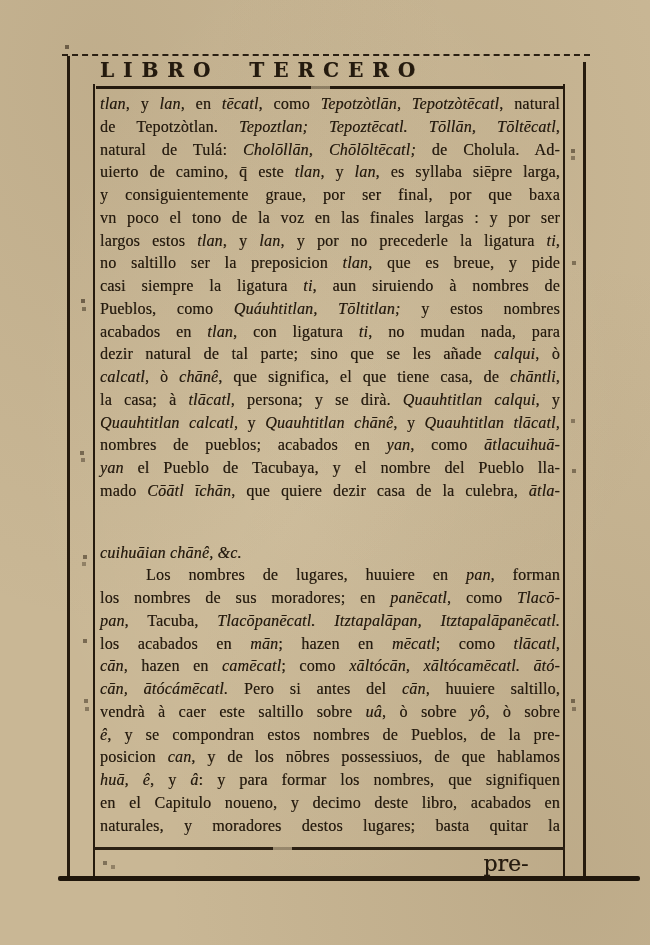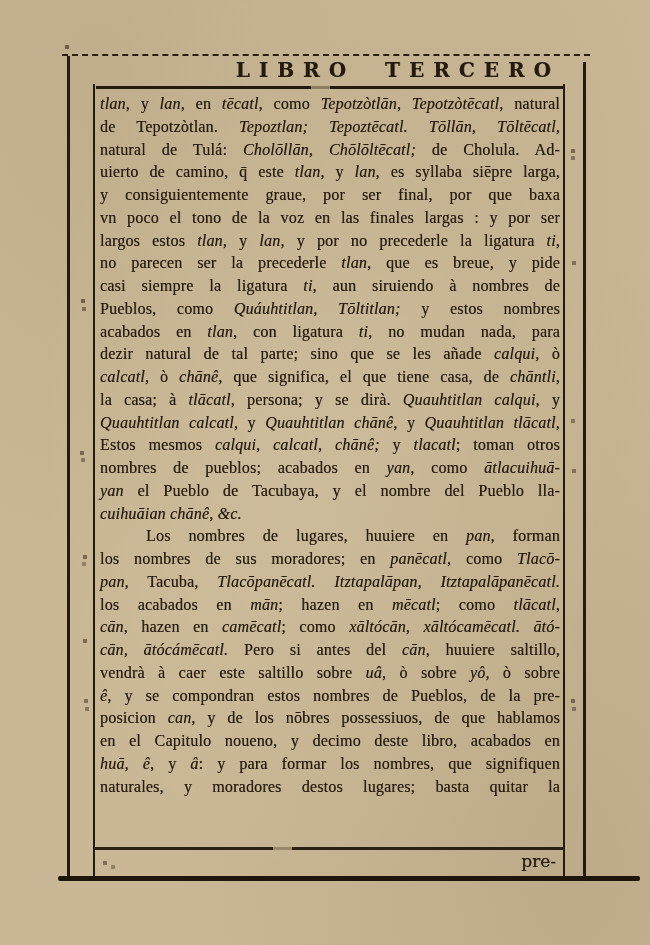--- a/index.html
+++ b/index.html
@@ -29,43 +29,43 @@
   .vline-inner-right{left:563px;top:84px;width:2px;height:792px;background:#261b0e;}
   .rule-header{left:96px;top:86px;width:468px;height:3px;
     background:linear-gradient(90deg,#241a0e 0 46%, rgba(36,26,14,.35) 46% 50%, #241a0e 50% 100%);}
   .rule-text-bottom{left:94px;top:847px;width:471px;height:0;background:none;
     border-top:3px solid #2b2013;
     -webkit-mask-image:linear-gradient(90deg,#000 0 38%,rgba(0,0,0,.3) 38% 42%,#000 42% 100%);}
   .rule-bottom{left:58px;top:876px;width:582px;height:5px;background:#1f160b;border-radius:2px;}
   
   .header-title{
     position:absolute;left:100px;top:58px;width:460px;
-    text-align:right;font-size:20px;font-weight:bold;
+    text-align:left;font-size:20px;font-weight:bold;
     letter-spacing:9px;word-spacing:14px;
     color:#241a0e;text-shadow:.4px .4px 0 rgba(36,26,14,.5);
   }
   
   .text-block{
     position:absolute;left:100px;top:93px;width:460px;
   }
   .line{
     font-size:16px;line-height:22.75px;height:22.75px;
     text-align:justify;text-align-last:justify;
     white-space:nowrap;
     letter-spacing:.2px;
     text-shadow:.35px .35px 0 rgba(36,26,14,.55);
     font-family:Liberation Serif, serif;
   }
-  .line.nojust{text-align-last:left;}
+  .line.nojust{text-align-last:left;margin-top:39px;}
   .line.indent{padding-left:46px;}
   .it{font-style:italic;}
   
   .catchword{
     position:absolute;top:851px;left:456px;width:100px;
-    text-align:right;font-size:17px;
+    text-align:center;font-size:22px;
     text-shadow:.35px .35px 0 rgba(36,26,14,.55);
   }
   
   .specks{position:absolute;left:0;top:0;width:2px;height:2px;background:transparent;
     box-shadow:
       82px 300px 0 1px rgba(40,28,14,.55),
       83px 308px 0 1px rgba(40,28,14,.45),
       81px 452px 0 1px rgba(40,28,14,.5),
       82px 459px 0 1px rgba(40,28,14,.4),
       84px 556px 0 1px rgba(40,28,14,.5),
@@ -101,43 +101,43 @@
   <div class="rule rule-header"></div>
 
   <div class="text-block">
       <div class="line"><span class="it">tlan</span><span>, y </span><span class="it">lan</span><span>, en </span><span class="it">tēcatl</span><span>, como </span><span class="it">Tepotzòtlān, Tepotzòtēcatl</span><span>, natural</span></div>
       <div class="line"><span>de Tepotzòtlan. </span><span class="it">Tepoztlan; Tepoztēcatl. Tōllān, Tōltēcatl</span><span>,</span></div>
       <div class="line"><span>natural de Tulá: </span><span class="it">Cholōllān, Chōlōltēcatl;</span><span> de Cholula. Ad-</span></div>
       <div class="line"><span>uierto de camino, q̄ este </span><span class="it">tlan</span><span>, y </span><span class="it">lan</span><span>, es syllaba siēpre larga,</span></div>
       <div class="line"><span>y consiguientemente graue, por ser final, por que baxa</span></div>
       <div class="line"><span>vn poco el tono de la voz en las finales largas : y por ser</span></div>
       <div class="line"><span>largos estos </span><span class="it">tlan</span><span>, y </span><span class="it">lan</span><span>, y por no precederle la ligatura </span><span class="it">ti</span><span>,</span></div>
-      <div class="line"><span>no parecen ser la precederle </span><span class="it">tlan</span><span>, que es breue, y pide</span></div>
+      <div class="line"><span>no saltillo ser la preposicion </span><span class="it">tlan</span><span>, que es breue, y pide</span></div>
       <div class="line"><span>casi siempre la ligatura </span><span class="it">ti</span><span>, aun siruiendo à nombres de</span></div>
       <div class="line"><span>Pueblos, como </span><span class="it">Quáuhtitlan, Tōltitlan;</span><span> y estos nombres</span></div>
       <div class="line"><span>acabados en </span><span class="it">tlan</span><span>, con ligatura </span><span class="it">ti</span><span>, no mudan nada, para</span></div>
       <div class="line"><span>dezir natural de tal parte; sino que se les añade </span><span class="it">calqui</span><span>, ò</span></div>
       <div class="line"><span class="it">calcatl</span><span>, ò </span><span class="it">chānê</span><span>, que significa, el que tiene casa, de </span><span class="it">chāntli</span><span>,</span></div>
       <div class="line"><span>la casa; à </span><span class="it">tlācatl</span><span>, persona; y se dirà. </span><span class="it">Quauhtitlan calqui</span><span>, y</span></div>
       <div class="line"><span class="it">Quauhtitlan calcatl</span><span>, y </span><span class="it">Quauhtitlan chānê</span><span>, y </span><span class="it">Quauhtitlan tlācatl</span><span>,</span></div>
-      <div class="line"><span>Estos mesmos </span><span class="it">calqui, calcatl, chānê;</span><span> y </span><span class="it">tlacatl</span><span>; toman otros</span></div>
       <div class="line"><span>nombres de pueblos; acabados en </span><span class="it">yan</span><span>, como </span><span class="it">ātlacuihuā-</span></div>
       <div class="line"><span class="it">yan</span><span> el Pueblo de Tacubaya, y el nombre del Pueblo lla-</span></div>
+      <div class="line"><span>mado </span><span class="it">Cōātl īchān</span><span>, que quiere dezir casa de la culebra, </span><span class="it">ātla-</span></div>
       <div class="line nojust"><span class="it">cuihuāian chānê, &amp;c.</span></div>
       <div class="line indent"><span>Los nombres de lugares, huuiere en </span><span class="it">pan</span><span>, forman</span></div>
       <div class="line"><span>los nombres de sus moradores; en </span><span class="it">panēcatl</span><span>, como </span><span class="it">Tlacō-</span></div>
       <div class="line"><span class="it">pan</span><span>, Tacuba, </span><span class="it">Tlacōpanēcatl. Itztapalāpan, Itztapalāpanēcatl.</span></div>
       <div class="line"><span>los acabados en </span><span class="it">mān</span><span>; hazen en </span><span class="it">mēcatl</span><span>; como </span><span class="it">tlācatl</span><span>,</span></div>
       <div class="line"><span class="it">cān</span><span>, hazen en </span><span class="it">camēcatl</span><span>; como </span><span class="it">xāltócān, xāltócamēcatl. ātó-</span></div>
       <div class="line"><span class="it">cān, ātócámēcatl.</span><span> Pero si antes del </span><span class="it">cān</span><span>, huuiere saltillo,</span></div>
       <div class="line"><span>vendrà à caer este saltillo sobre </span><span class="it">uâ</span><span>, ò sobre </span><span class="it">yô</span><span>, ò sobre</span></div>
       <div class="line"><span class="it">ê</span><span>, y se compondran estos nombres de Pueblos, de la pre-</span></div>
       <div class="line"><span>posicion </span><span class="it">can</span><span>, y de los nōbres possessiuos, de que hablamos</span></div>
+      <div class="line"><span class="it">huā, ê</span><span>, y </span><span class="it">â</span><span>: y para formar los nombres, que signifiquen</span></div>
       <div class="line"><span>en el Capitulo noueno, y decimo deste libro, acabados en</span></div>
-      <div class="line"><span class="it">huā, ê</span><span>, y </span><span class="it">â</span><span>: y para formar los nombres, que signifiquen</span></div>
       <div class="line"><span>naturales, y moradores destos lugares; basta quitar la</span></div>
     </div>
 
   <div class="rule rule-text-bottom"></div>
   <div class="catchword">pre-</div>
 
   <div class="specks"></div>
 </div>
 
 </body></html>

